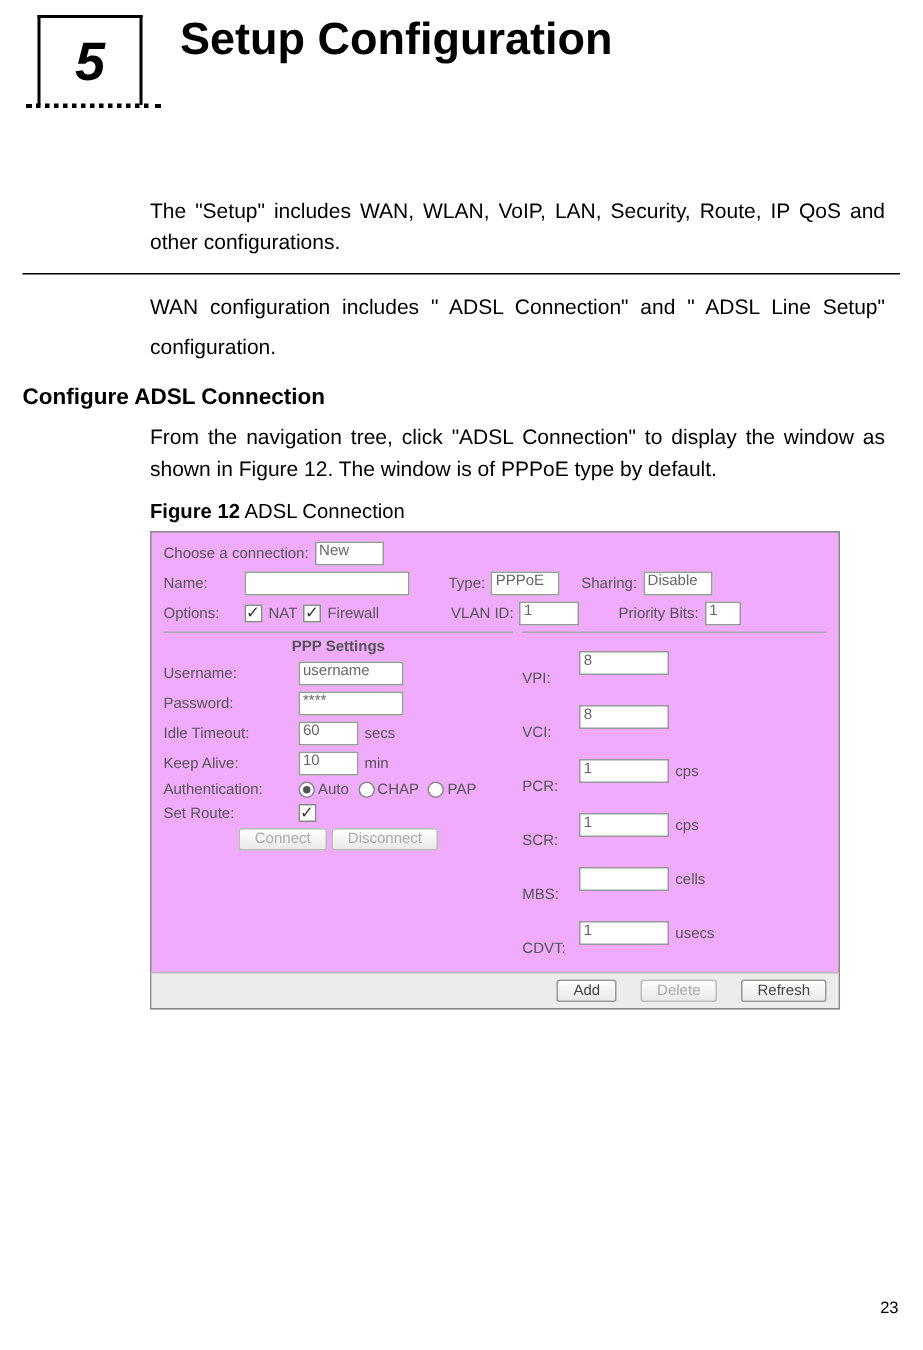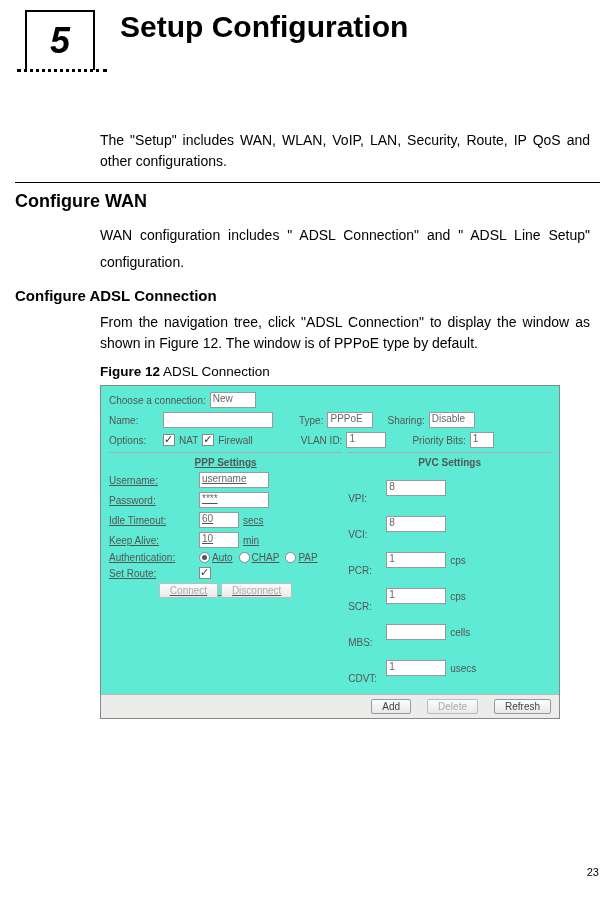--- a/index.html
+++ b/index.html
@@ -80,21 +80,21 @@
       margin-left: 85px;
       font-size: 13.5px;
       margin-top: 10px;
       margin-bottom: 6px;
     }
     .fig-caption b { font-weight: bold; }
     .figure {
       margin-left: 85px;
       width: 460px;
       border: 1px solid #888;
-      background: #5eead4;
+      background: #f0abfc;
       font-family: Arial, sans-serif;
       font-size: 10px;
       color: #555;
       filter: blur(0.3px);
     }
     .fig-inner { padding: 6px 8px 6px 8px; }
     .row { display: flex; align-items: center; margin-bottom: 4px; gap: 4px; }
     .row .lbl { white-space: nowrap; }
     .gap { display:inline-block; }
     .sel, .inp {
@@ -122,21 +122,21 @@
       font-size: 11px;
       color: #333;
     }
     .radio {
       display:inline-block;
       width:11px;height:11px;border:1px solid #888;border-radius:50%;background:#fff;
       vertical-align:middle;position:relative;
     }
     .radio.checked::after{content:"";position:absolute;top:2px;left:2px;width:5px;height:5px;border-radius:50%;background:#555;}
     .cols { display:flex; margin-top:4px; }
-    .colL { flex:1.15; border-top:1px solid #aaa; padding-top:4px;text-decoration:underline; }
+    .colL { flex:1.15; border-top:1px solid #aaa; padding-top:4px; }
     .colR { flex:1; border-top:1px solid #aaa; padding-top:4px; margin-left:6px; }
     .colhdr { text-align:center; font-weight:bold; font-size:10px; margin-bottom:4px; color:#555;}
     .btnrow {
       border-top:1px solid #bbb;
       background:#ececea;
       padding:4px 8px;
       display:flex;
       justify-content:flex-end;
       gap:16px;
     }
@@ -171,21 +171,20 @@
     <div class="chapter-box">
       <span class="chapter-number">5</span>
     </div>
     <div class="chapter-title">Setup Configuration</div>
   </div>
 
   <div class="body-text">The "Setup" includes WAN, WLAN, VoIP, LAN, Security, Route, IP QoS and other configurations.</div>
 
   <hr class="divider">
 
-  <div class="h2">Configure WAN</div>
 
   <div class="body-text" style="line-height:1.9;">WAN configuration includes " ADSL Connection"  and " ADSL Line Setup" configuration.</div>
 
   <div class="h3">Configure ADSL Connection</div>
 
   <div class="body-text">From the navigation tree, click "ADSL Connection" to display the window as shown in Figure 12. The window is of PPPoE type by default.</div>
 
   <div class="fig-caption">
     <b>Figure 12</b>
     <span>ADSL Connection</span>
@@ -254,21 +253,20 @@
           <div class="irow">
               <span class="ilbl">Set Route:</span>
               <span class="cb checked"></span>
             </div>
           <div class="mid-btns">
             <span class="btn-dis">Connect</span>
             <span class="btn-dis">Disconnect</span>
           </div>
         </div>
         <div class="colR">
-          <div class="colhdr">PVC Settings</div>
           <div class="rrow">
               <span class="rlbl">VPI:</span>
               <span class="inp" style="width:60px">8</span>
             </div>
           <div class="rrow">
               <span class="rlbl">VCI:</span>
               <span class="inp" style="width:60px">8</span>
             </div>
           <div class="rrow">
               <span class="rlbl">PCR:</span>

